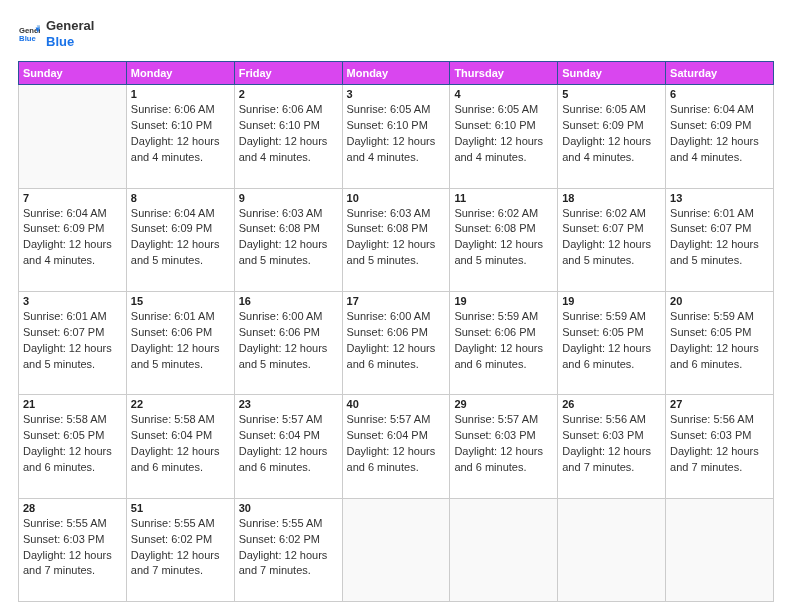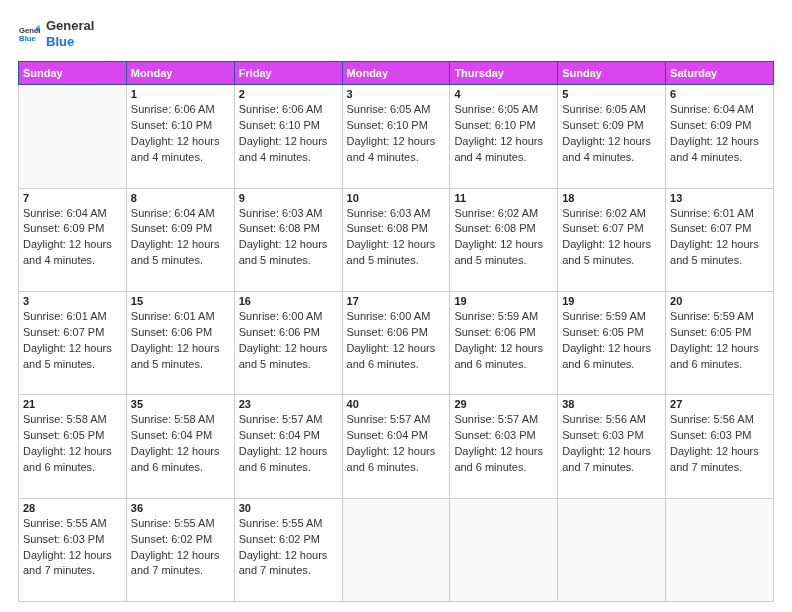--- a/index.html
+++ b/index.html
@@ -270,21 +270,21 @@
         </tr>
         <tr>
           <td>
             <span class="day-number">21</span>
             <div class="day-info" style="white-space: pre-line;">Sunrise: 5:58 AM
 Sunset: 6:05 PM
 Daylight: 12 hours
 and 6 minutes.</div>
           </td>
           <td>
-            <span class="day-number">35</span>
+            <span class="day-number">22</span>
             <div class="day-info" style="white-space: pre-line;">Sunrise: 5:58 AM
 Sunset: 6:04 PM
 Daylight: 12 hours
 and 6 minutes.</div>
           </td>
           <td>
             <span class="day-number">23</span>
             <div class="day-info" style="white-space: pre-line;">Sunrise: 5:57 AM
 Sunset: 6:04 PM
 Daylight: 12 hours
@@ -298,21 +298,21 @@
 and 6 minutes.</div>
           </td>
           <td>
             <span class="day-number">29</span>
             <div class="day-info" style="white-space: pre-line;">Sunrise: 5:57 AM
 Sunset: 6:03 PM
 Daylight: 12 hours
 and 6 minutes.</div>
           </td>
           <td>
-            <span class="day-number">38</span>
+            <span class="day-number">26</span>
             <div class="day-info" style="white-space: pre-line;">Sunrise: 5:56 AM
 Sunset: 6:03 PM
 Daylight: 12 hours
 and 7 minutes.</div>
           </td>
           <td>
             <span class="day-number">27</span>
             <div class="day-info" style="white-space: pre-line;">Sunrise: 5:56 AM
 Sunset: 6:03 PM
 Daylight: 12 hours
@@ -321,21 +321,21 @@
         </tr>
         <tr>
           <td>
             <span class="day-number">28</span>
             <div class="day-info" style="white-space: pre-line;">Sunrise: 5:55 AM
 Sunset: 6:03 PM
 Daylight: 12 hours
 and 7 minutes.</div>
           </td>
           <td>
-            <span class="day-number">36</span>
+            <span class="day-number">51</span>
             <div class="day-info" style="white-space: pre-line;">Sunrise: 5:55 AM
 Sunset: 6:02 PM
 Daylight: 12 hours
 and 7 minutes.</div>
           </td>
           <td>
             <span class="day-number">30</span>
             <div class="day-info" style="white-space: pre-line;">Sunrise: 5:55 AM
 Sunset: 6:02 PM
 Daylight: 12 hours

